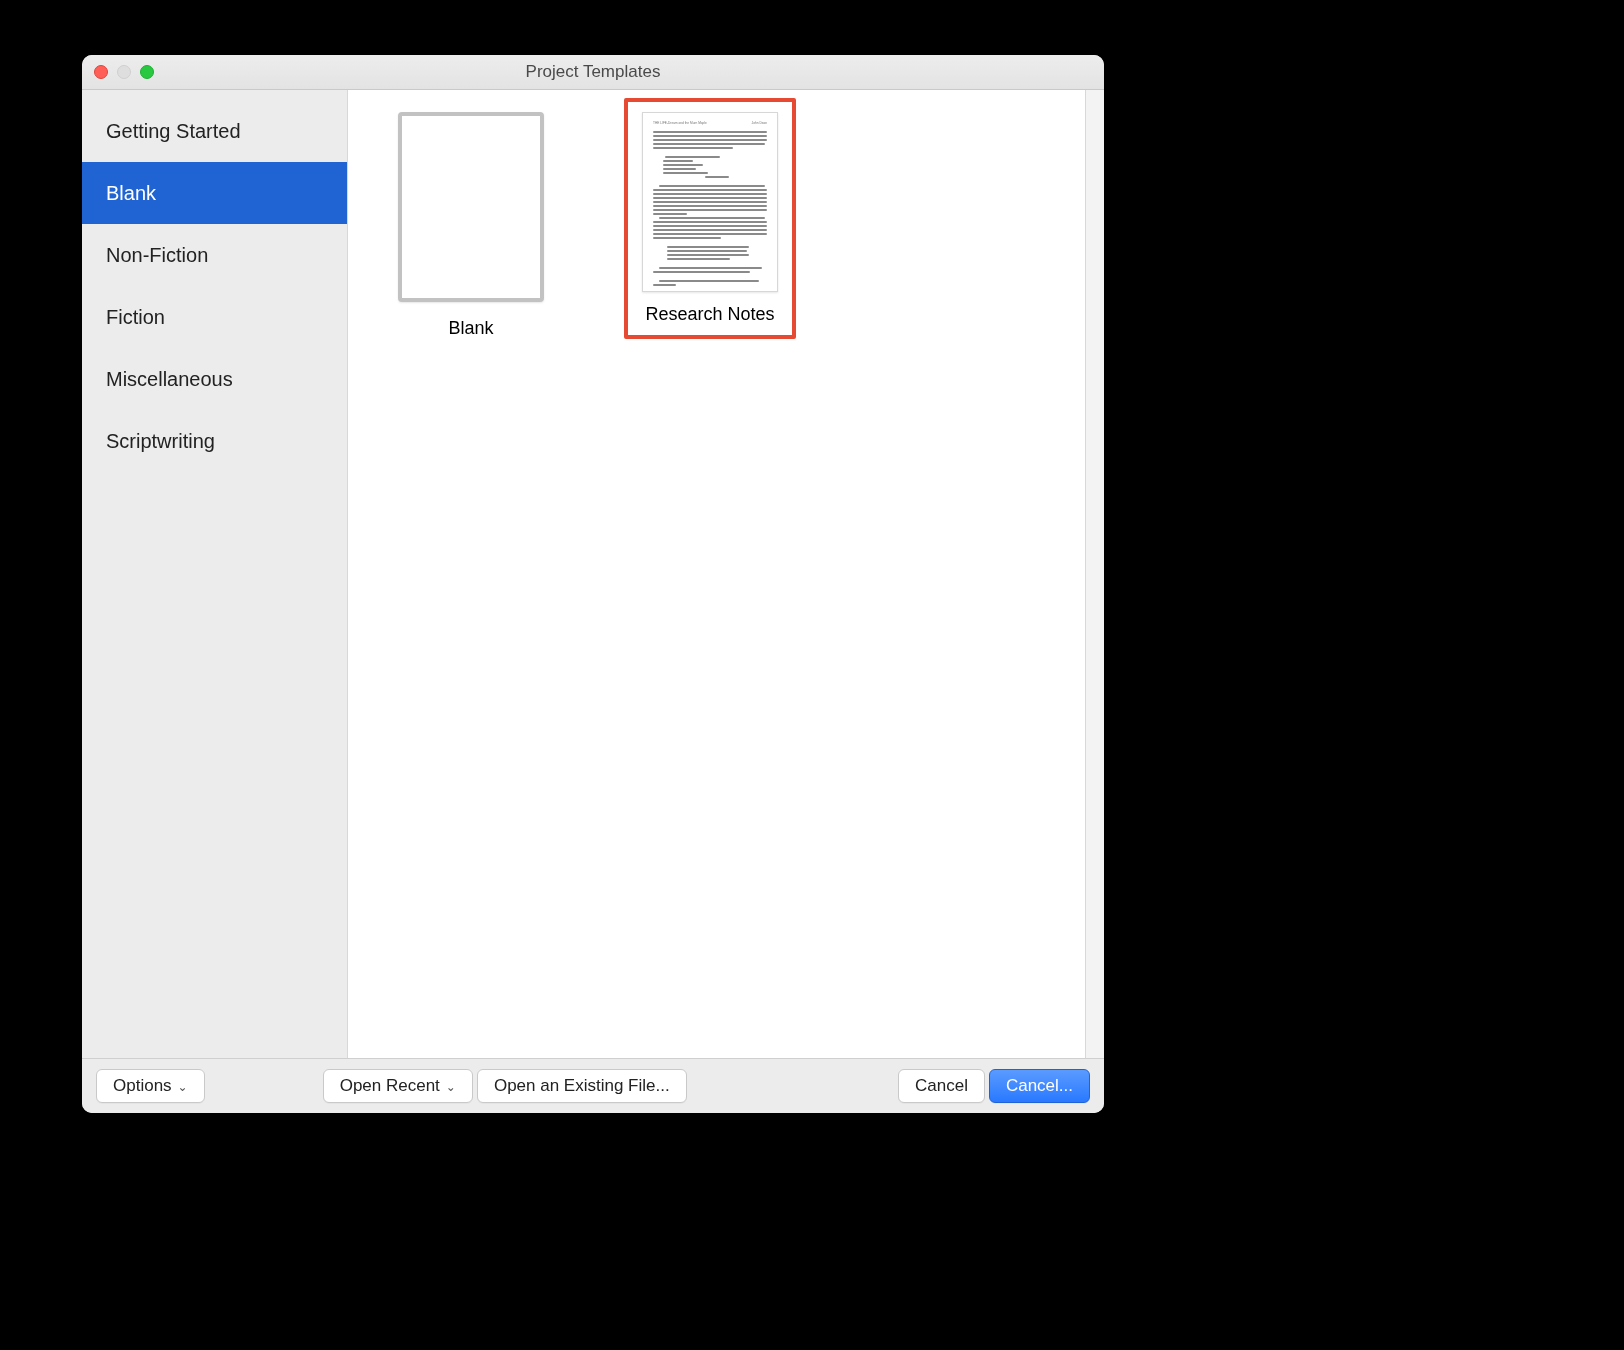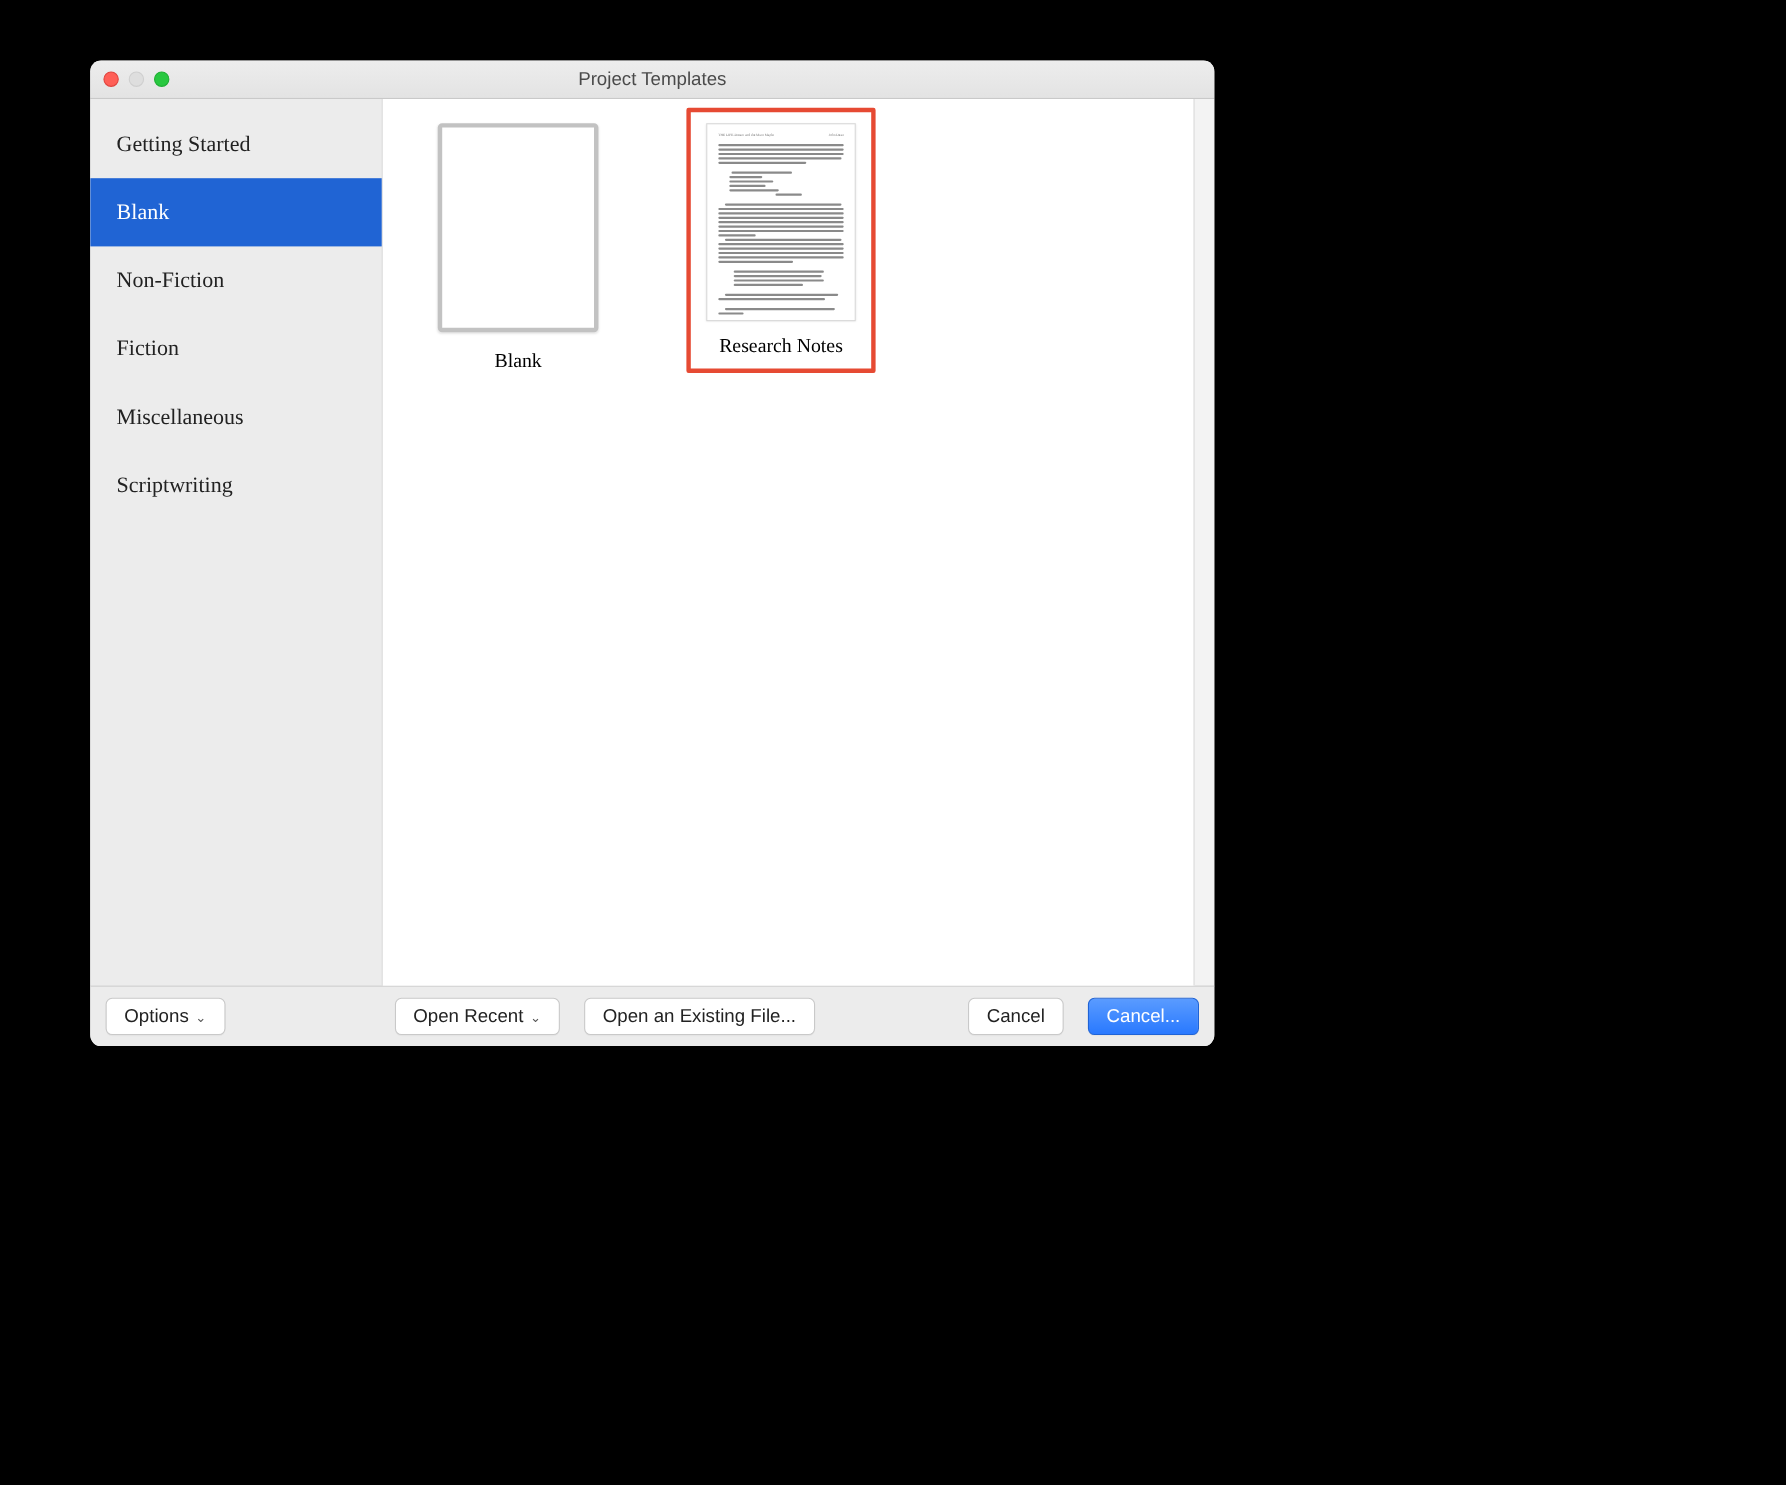--- a/index.html
+++ b/index.html
@@ -10,21 +10,21 @@
     font-family:-apple-system,"Helvetica Neue",Arial,sans-serif;
     font-size:20px;
     color:#000;
     overflow:hidden;
   }
   .window{
     position:absolute;
     left:82px;
     top:55px;
     width:1022px;
-    height:896px;
+    height:1058px;
     background:#ececec;
     border-radius:10px;
     box-shadow:0 30px 60px rgba(0,0,0,0.55),0 0 0 1px rgba(0,0,0,0.15);
     display:flex;
     flex-direction:column;
     overflow:hidden;
   }
   
   .titlebar{
     height:34px;
@@ -50,21 +50,20 @@
     text-align:center;
     font-size:17px;
     color:#4a4a4a;
     pointer-events:none;
   }
   
   .body{
     flex:1 1 auto;
     display:flex;
     min-height:0;
-    font-family:Liberation Serif, serif;
   }
   .sidebar{
     width:265px;
     background:#ececec;
     border-right:1px solid #d8d8d8;
     padding-top:10px;
   }
   .side-item{
     padding:0 24px;
     height:62px;
@@ -139,21 +138,21 @@
   .highlight .tile-label{margin-top:12px;}
   
   .footer{
     height:54px;
     flex:0 0 auto;
     border-top:1px solid #cfcfcf;
     background:#ececec;
     display:flex;
     align-items:center;
     padding:0 14px;
-    gap:22px;
+    gap:4px;
   }
   .btn{
     background:#fff;
     border:1px solid #c9c9c9;
     border-radius:6px;
     height:32px;
     padding:0 16px;
     font-size:17px;
     color:#222;
     display:inline-flex;

